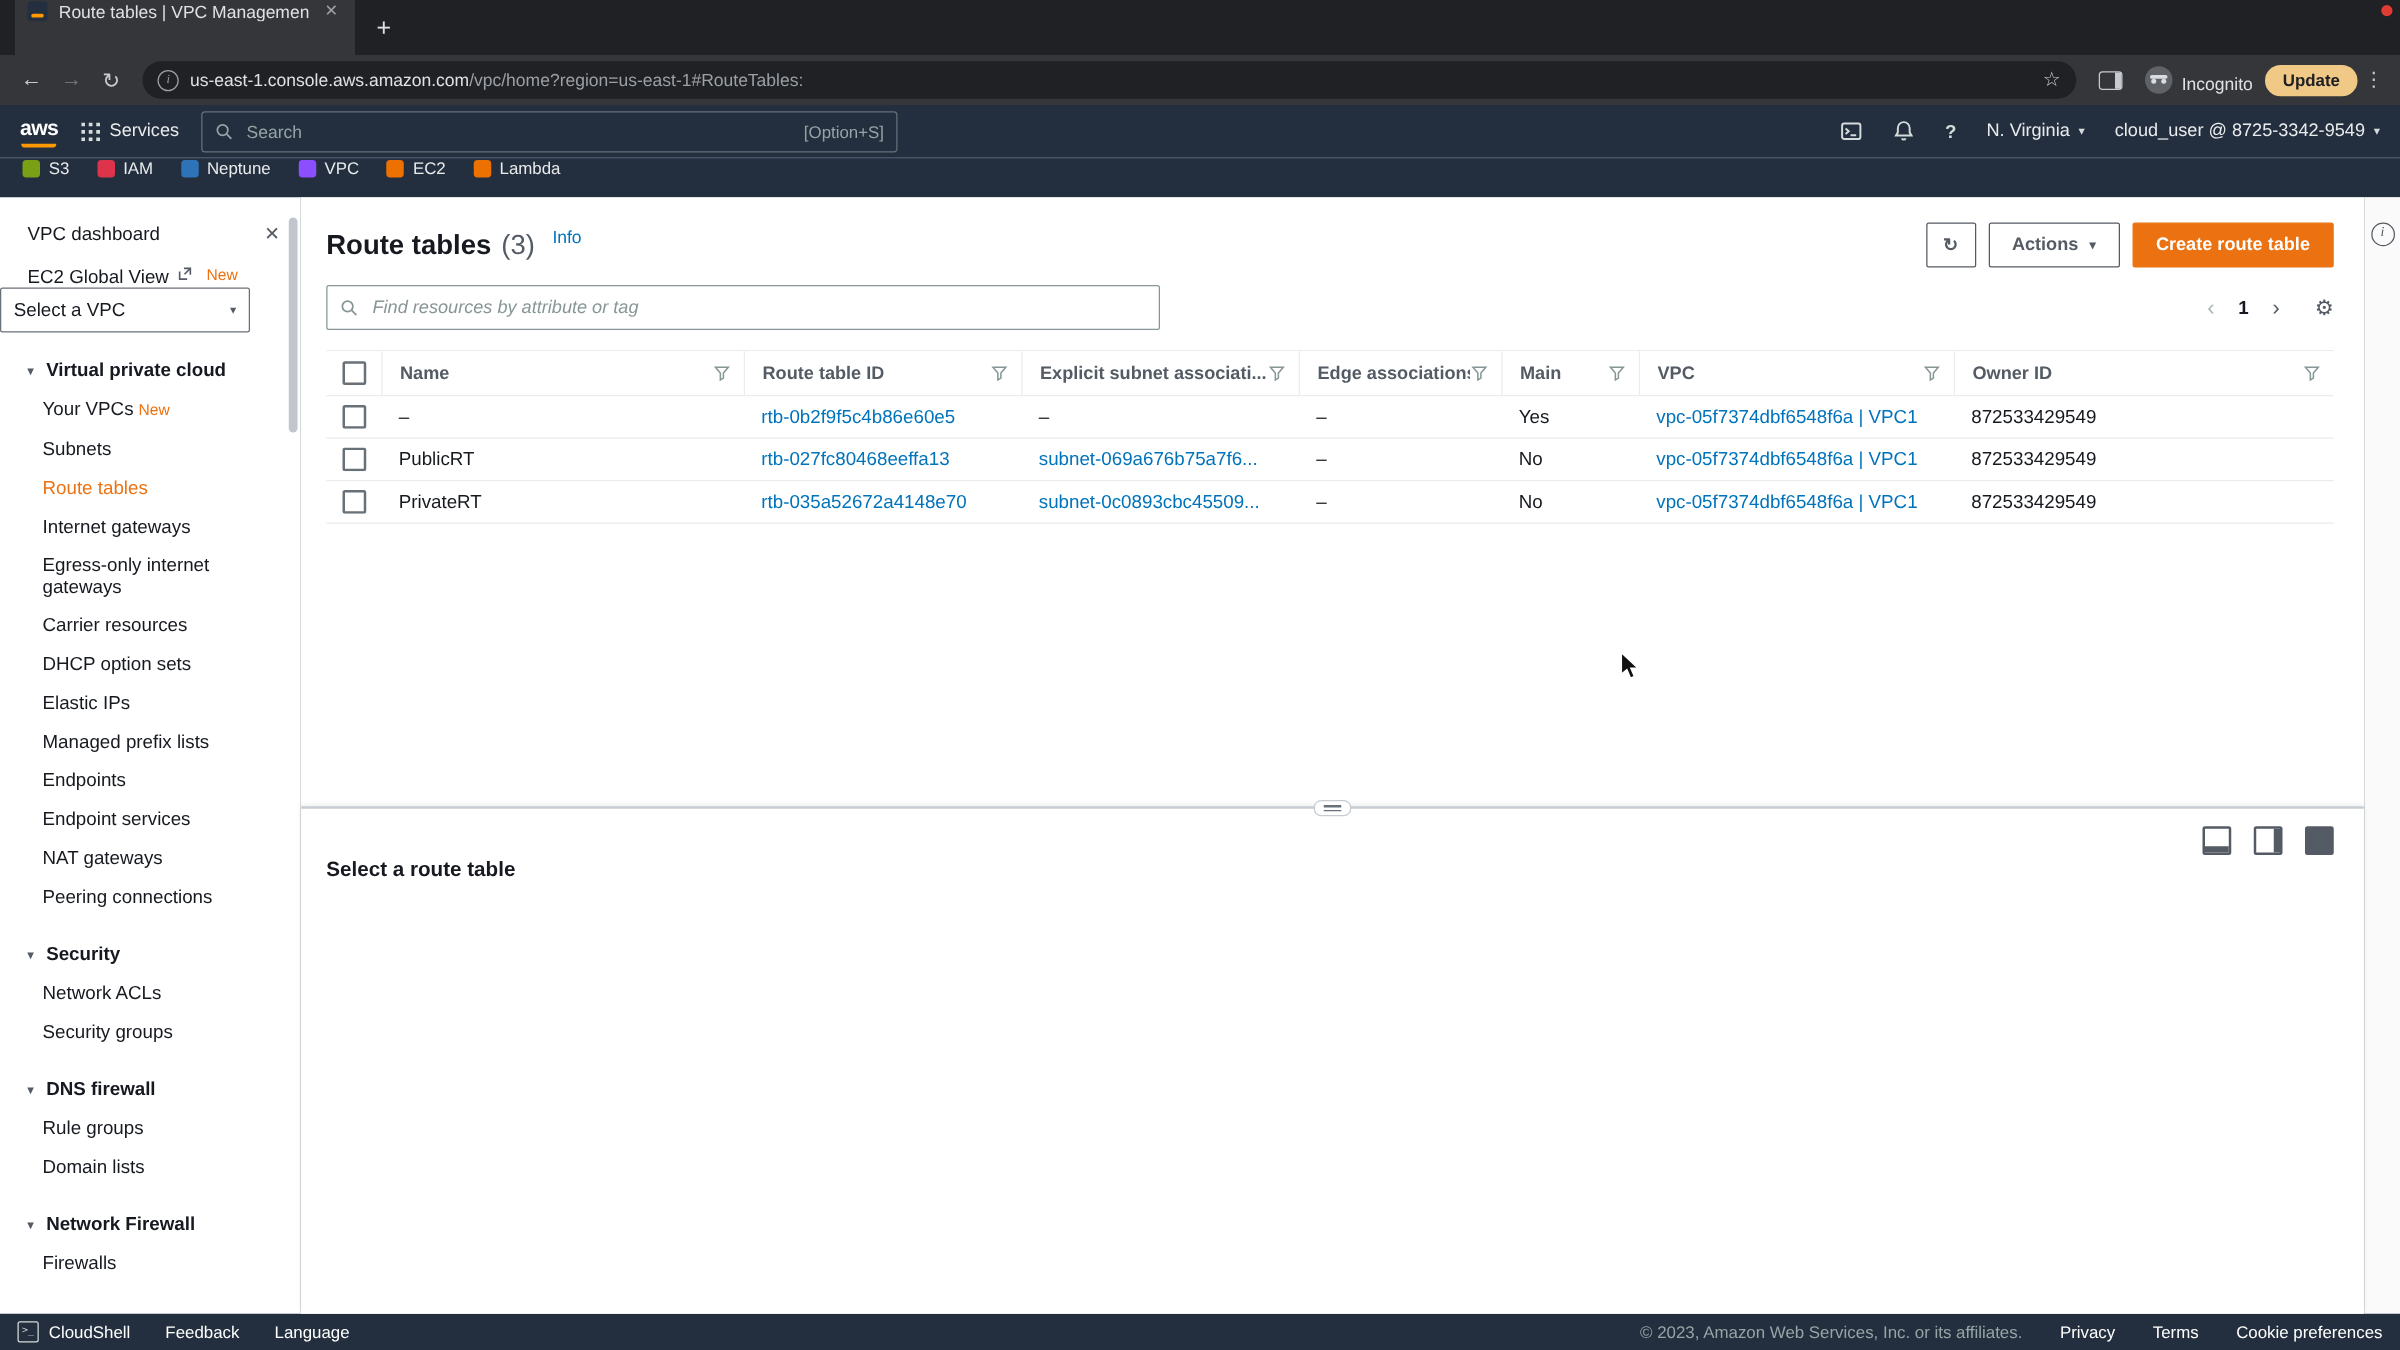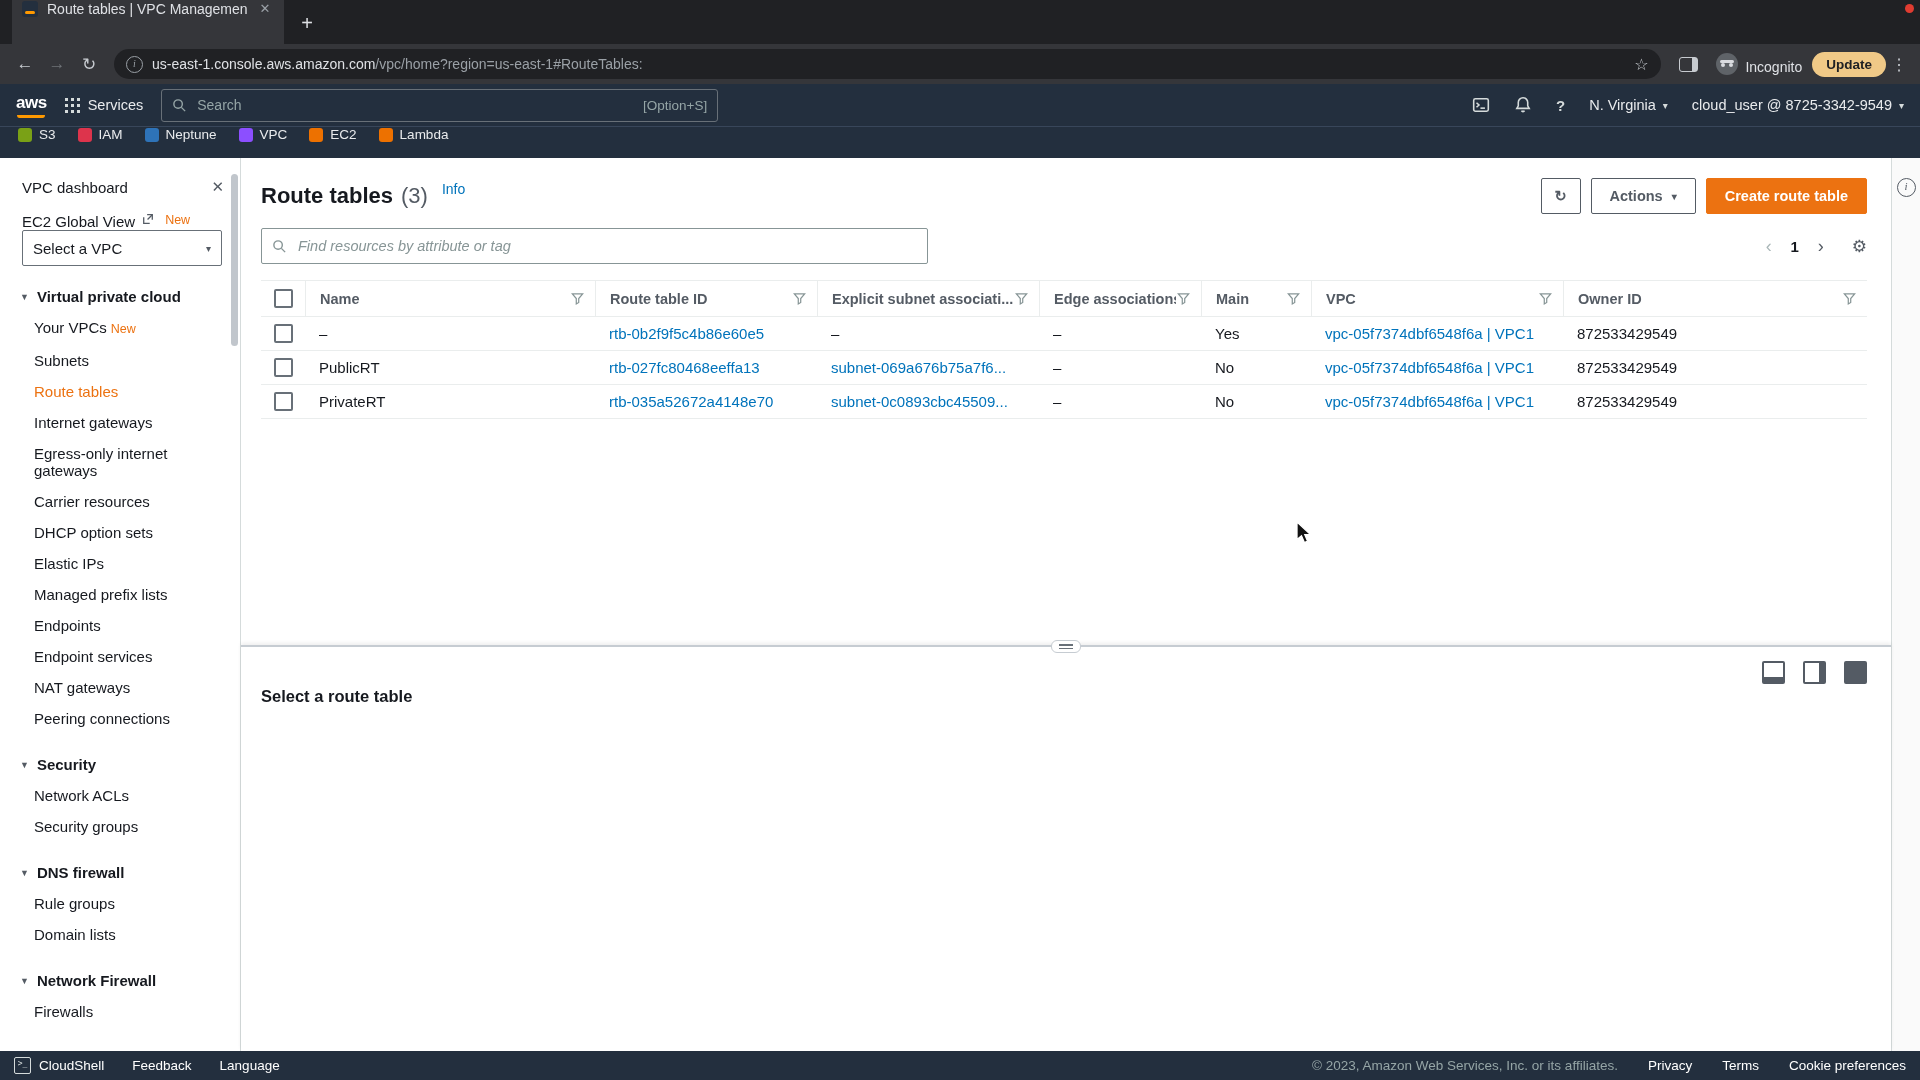--- a/index.html
+++ b/index.html
@@ -56,21 +56,21 @@
 
   
   .body{flex:1;display:flex;min-height:0;background:#fff}
 
   .sidebar{width:240px;flex:none;border-right:1px solid #d5dbdb;position:relative;overflow:hidden;padding-top:20px;font-size:15px}
   .sb-row{display:flex;align-items:center;padding:0 16px 0 22px}
   .sb-close{margin-left:auto;color:#545b64;font-size:15px}
   .sb-global{display:flex;align-items:flex-start;gap:7px;padding:17px 16px 0 22px}
   .sb-badge{color:#ec7211;font-size:12.5px;margin-left:4px;flex:none}
   .sb-filter-label{padding:21px 16px 7px 22px}
-  .sb-select{margin-left:22px;width:178px;height:34px;border:1px solid #687078;border-radius:2px;display:flex;align-items:center;justify-content:space-between;padding:0 10px;background:#fff}
+  .sb-select{width:178px;height:34px;border:1px solid #687078;border-radius:2px;display:flex;align-items:center;justify-content:space-between;padding:0 10px;background:#fff}
   .sb-section{margin-top:22px}
   .sb-heading{display:flex;align-items:center;gap:8px;padding:0 16px 7px 20px;font-weight:700}
   .tri{color:#545b64;font-size:9px}
   .sb-item{padding:7px 14px 7px 34px;line-height:17px;color:#16191f}
   .sb-item.active{color:#ec7211}
   .sb-scrollbar{position:absolute;right:2px;top:16px;width:7px;height:172px;border-radius:4px;background:#c1c6cc}
 
   
   .main{flex:1;min-width:0;display:flex;flex-direction:column;position:relative;background:#fff}
   .main-top{padding:20px 24px 0 20px}

